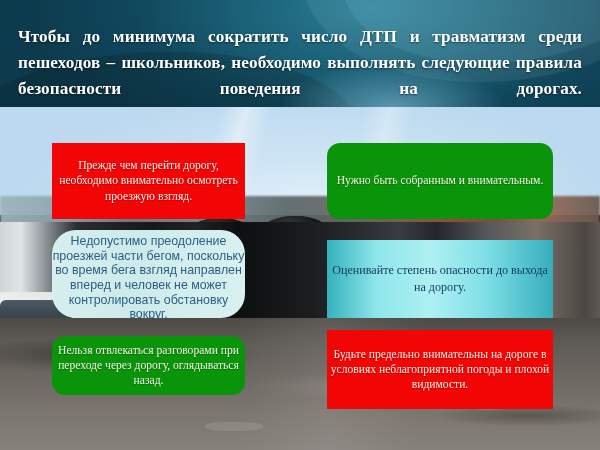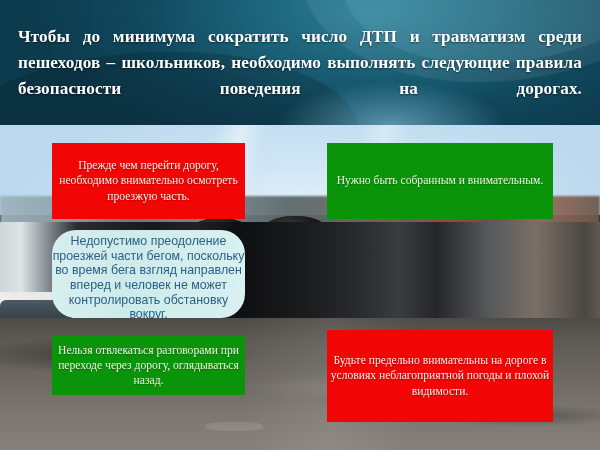--- a/index.html
+++ b/index.html
@@ -121,21 +121,21 @@
     position: absolute;
     background: #9b948b;
     border-radius: 40%;
     opacity: .55;
   }
 
   
   .header {
     position: absolute;
     left: 0; right: 0; top: 0;
-    height: 125px;
+    height: 107px;
     background:
       radial-gradient(ellipse 340px 150px at 62% 8%, #2a7e96 0%, #1a6076 40%, #10475c 70%, #0d3b4e 100%),
       linear-gradient(160deg, #15576e, #0c3547);
     overflow: hidden;
   }
   .header .swoosh {
     position: absolute;
     background: rgba(255,255,255,.10);
     border-radius: 50%;
     filter: blur(0.5px);
@@ -201,20 +201,21 @@
     font-size: 11.6px;
     line-height: 1.32;
     text-shadow: 0 1px 1px rgba(0,0,0,.30);
   }
   .box.green {
     background: #0a9409;
     color: #f5f2e8;
     font-size: 11.6px;
     line-height: 1.32;
     text-shadow: 0 1px 1px rgba(0,0,0,.30);
+    border-radius: 13px;
   }
   .box.mint {
     background: linear-gradient(92deg, #d7efee 0%, #cdebea 40%, #d9f1f0 100%);
     color: #2b5f87;
     font-family: "Liberation Sans", "DejaVu Sans", sans-serif;
     font-size: 12.4px;
     line-height: 1.18;
     align-items: flex-start;
     padding-top: 4px;
     border-radius: 24px;
@@ -226,21 +227,21 @@
     font-size: 12.1px;
     line-height: 1.42;
   }
 
   
   #box-look-before   { left: 52px;  top: 143px; width: 193px; height: 76px; }
   #box-be-focused    { left: 327px; top: 143px; width: 226px; height: 76px; }
   #box-no-running    { left: 52px;  top: 230px; width: 193px; height: 88px; }
   #box-assess-danger { left: 327px; top: 240px; width: 226px; height: 78px; }
   #box-no-talking    { left: 52px;  top: 336px; width: 193px; height: 59px; }
-  #box-bad-weather   { left: 327px; top: 330px; width: 226px; height: 92px; }
+  #box-bad-weather   { left: 327px; top: 330px; width: 226px; height: 79px; }
 </style>
 </head>
 <body>
 
 <div id="slide">
 
   <div class="photo-layer">
     <div class="ph-sky"></div>
     <div class="ph-horizon"></div>
     <div class="ph-wheel w1"></div>
@@ -258,31 +259,34 @@
 
   <div class="header">
     <div class="swoosh sw1"></div>
     <div class="swoosh sw2"></div>
     <div class="swoosh sw3"></div>
     <div class="glow"></div>
     <h1 class="header-title">Чтобы до минимума сократить число ДТП и травматизм среди пешеходов – школьников, необходимо выполнять следующие правила безопасности поведения на дорогах.</h1>
   </div>
 
   <div class="box red" id="box-look-before">
-    <p>Прежде чем перейти дорогу, необходимо внимательно осмотреть проезжую часть.</p>
+    <p>Прежде чем перейти дорогу, необходимо внимательно осмотреть проезжую взгляд.</p>
   </div>
 
   <div class="box green" id="box-be-focused">
     <p>Нужно быть собранным и внимательным.</p>
   </div>
 
   <div class="box mint" id="box-no-running">
     <p>Недопустимо преодоление проезжей части бегом, поскольку во время бега взгляд направлен вперед и человек не может контролировать обстановку вокруг.</p>
   </div>
 
+  <div class="box aqua" id="box-assess-danger">
+    <p>Оценивайте степень опасности до выхода на дорогу.</p>
+  </div>
 
   <div class="box green" id="box-no-talking">
     <p>Нельзя отвлекаться разговорами при переходе через дорогу, оглядываться назад.</p>
   </div>
 
   <div class="box red" id="box-bad-weather">
     <p>Будьте предельно внимательны на дороге в условиях неблагоприятной погоды и плохой видимости.</p>
   </div>
 
 </div>

